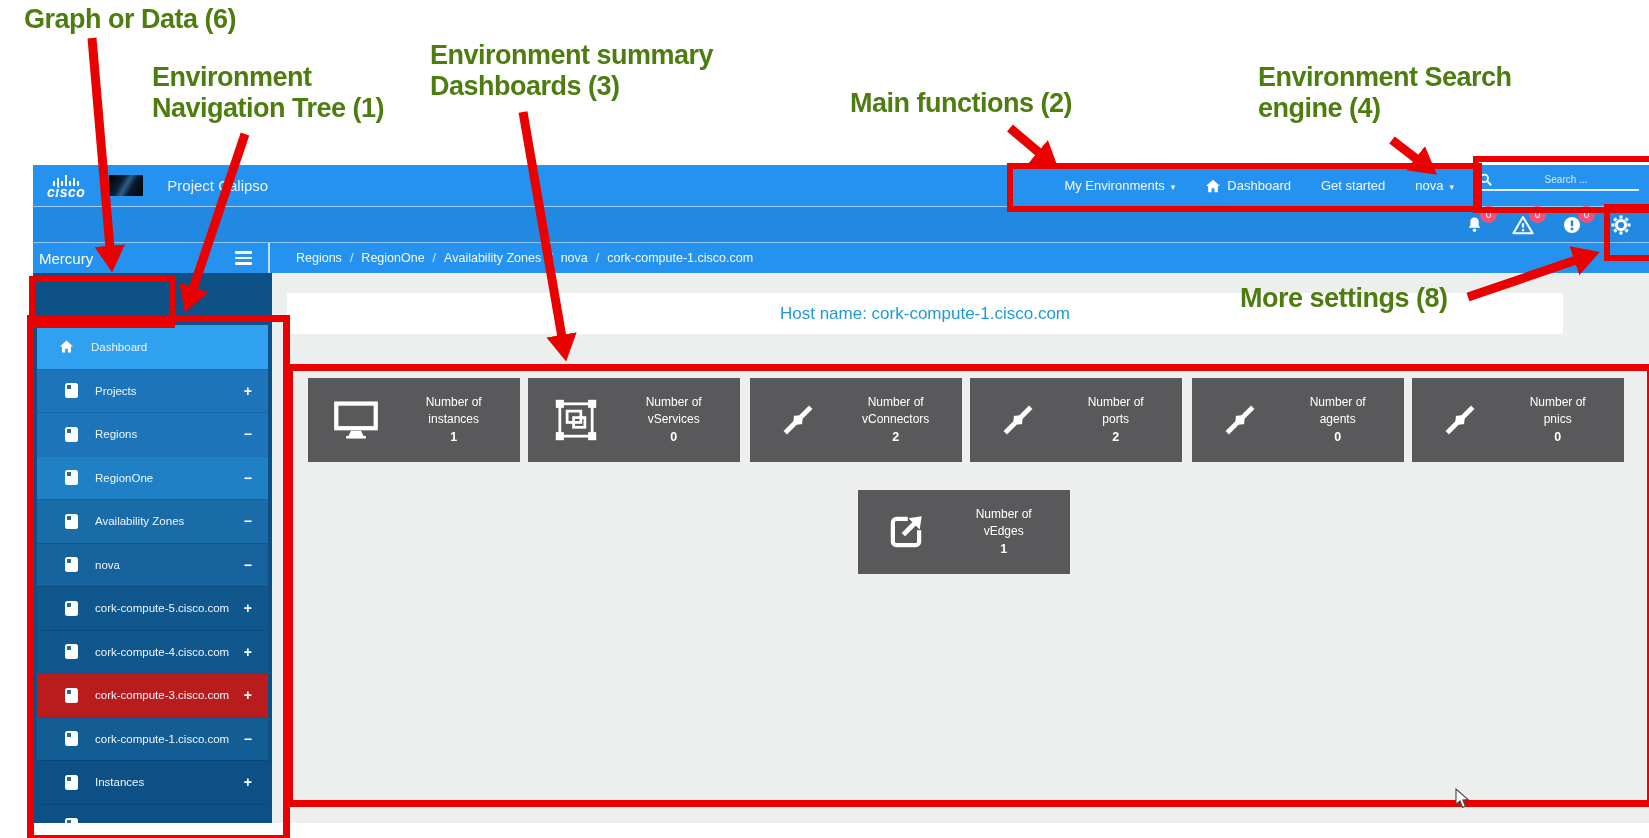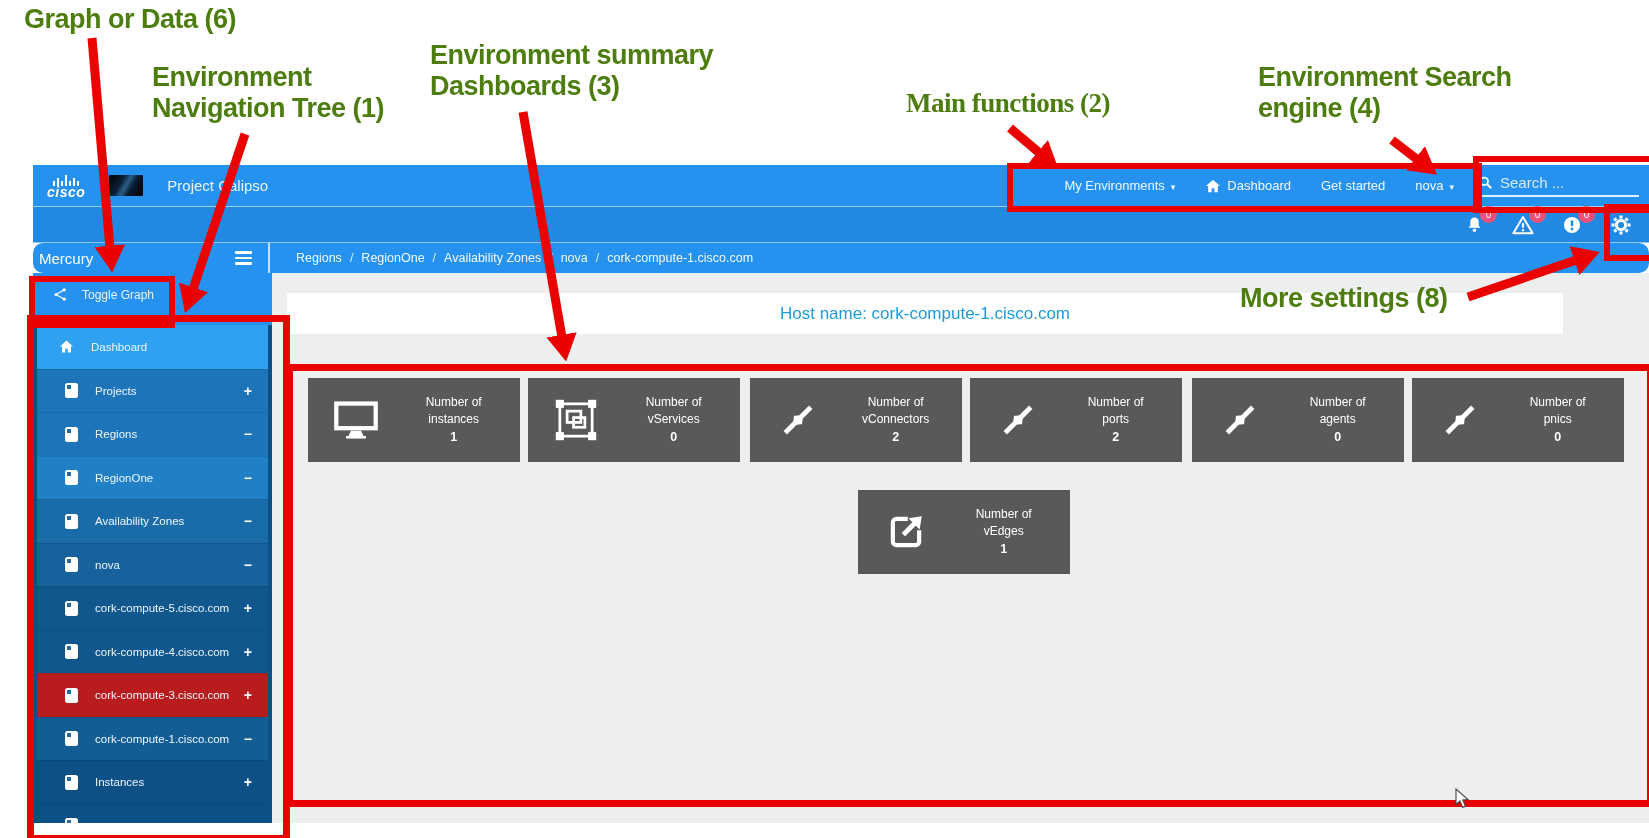--- a/index.html
+++ b/index.html
@@ -4,38 +4,38 @@
 <style>
   html,body{margin:0;padding:0;}
   body{width:1649px;height:838px;position:relative;overflow:hidden;background:#ffffff;
        font-family:"Liberation Sans",sans-serif;}
 
   
   .bar1{position:absolute;left:33px;top:165px;width:1616px;height:41px;background:#2592f0;
         border-bottom:1px solid rgba(255,255,255,.55);}
   .bar2{position:absolute;left:33px;top:207px;width:1616px;height:35px;background:#2189e2;
         border-bottom:1px solid rgba(255,255,255,.5);}
-  .bar3{position:absolute;left:33px;top:243px;width:1616px;height:30px;background:#2592f0;display:flex;border-radius:10px;}
+  .bar3{position:absolute;left:33px;top:243px;width:1616px;height:30px;background:#2592f0;display:flex;}
 
   .brand-cluster{position:absolute;left:14px;top:0;height:100%;display:flex;align-items:center;gap:24px;}
   .cisco-logo{display:flex;flex-direction:column;align-items:center;color:#fff;}
   .cisco-bars{display:flex;align-items:flex-end;gap:2px;height:12px;margin-bottom:1px;}
   .cisco-bars i{display:block;width:2px;background:#fff;}
   .cisco-word{font-size:14px;font-weight:bold;letter-spacing:.5px;line-height:10px;font-style:italic;}
   .calipso-img{width:34px;height:21px;border-radius:1px;
       background:linear-gradient(120deg,#05070e 10%,#0b2038 35%,#2b5e86 50%,#0a1c30 65%,#04060c 90%);}
   .app-title{color:#eaf4fd;font-size:15px;}
 
   .top-nav{position:absolute;right:195px;top:0;height:100%;display:flex;align-items:center;gap:30px;}
   .nav-item{color:#f2f8ff;font-size:13px;display:flex;align-items:center;gap:6px;cursor:default;white-space:nowrap;}
   .caret{font-size:9px;position:relative;top:1px;}
   .search-cluster{position:absolute;right:10px;top:8px;width:160px;display:flex;align-items:center;gap:6px;
         border-bottom:2px solid rgba(255,255,255,.85);padding-bottom:3px;}
-  .search-cluster input{background:transparent;border:none;outline:none;color:#fff;font-size:15px;width:132px;
-        font-family:"Liberation Sans",sans-serif;}
+  .search-cluster input{background:transparent;border:none;outline:none;color:#fff;font-size:10px;width:132px;
+        font-family:"Liberation Sans",sans-serif;text-align:center;}
   .search-cluster input::placeholder{color:rgba(255,255,255,.8);}
 
   .notif-cluster{position:absolute;right:16px;top:0;height:100%;display:flex;align-items:center;gap:25px;}
   .notif{position:relative;width:24px;height:24px;display:flex;align-items:center;justify-content:center;}
   .badge{position:absolute;top:-7px;right:-11px;width:17px;height:17px;border-radius:50%;background:#f0517b;
         color:#fff;font-size:10px;display:flex;align-items:center;justify-content:center;}
 
   .mercury{width:237px;height:100%;border-right:2px solid rgba(255,255,255,.7);display:flex;align-items:center;
         box-sizing:border-box;padding:0 16px 0 6px;justify-content:space-between;}
   .mercury-title{color:#fff;font-size:15px;}
@@ -185,34 +185,20 @@
     <span class="crumb-sep">/</span>
     <span>Availability Zones</span>
     <span class="crumb-sep">/</span>
     <span>nova</span>
     <span class="crumb-sep">/</span>
     <span>cork-compute-1.cisco.com</span>
   </div>
 </div>
 
 <div class="sidebar">
-  <div class="toggle-strip">
-    <div class="toggle-btn">
-      <span style="display:flex;">
-        <svg width="15" height="15" viewBox="0 0 24 24">
-            <circle cx="18" cy="4.5" r="2.6" fill="#fff"></circle>
-            <circle cx="5" cy="12" r="2.6" fill="#fff"></circle>
-            <circle cx="18" cy="19.5" r="2.6" fill="#fff"></circle>
-            <line x1="6.8" y1="10.9" x2="16.2" y2="5.5" stroke="#fff" stroke-width="1.8"></line>
-            <line x1="6.8" y1="13.1" x2="16.2" y2="18.5" stroke="#fff" stroke-width="1.8"></line>
-          </svg>
-      </span>
-      <span>Toggle Graph</span>
-    </div>
-  </div>
 
   <div class="tree">
     <div class="trow ind0" style="background:#30a0f0;border-top:none;">
       <span style="display:flex;">
         <svg width="15" height="13" viewBox="0 0 24 22">
             <path d="M12 1l11 10h-3.4v10h-5.4v-6.4H9.8V21H4.4V11H1z" fill="#fff"></path>
           </svg>
       </span>
       <span class="tlabel">Dashboard</span>
     </div>
@@ -433,20 +419,20 @@
   <line x1="1010" y1="128" x2="1049" y2="161" stroke="#eb0000" stroke-width="9" marker-end="url(#ah)"></line>
   <line x1="1392" y1="140" x2="1427" y2="167" stroke="#eb0000" stroke-width="9" marker-end="url(#ah)"></line>
   <line x1="1468" y1="297" x2="1588" y2="256" stroke="#eb0000" stroke-width="9" marker-end="url(#ah)"></line>
 </svg>
 
 <div class="ann-label" style="left:24px;top:4px;">Graph or Data (6)</div>
 <div class="ann-label" style="left:152px;top:62px;">Environment
 Navigation Tree (1)</div>
 <div class="ann-label" style="left:430px;top:40px;">Environment summary
 Dashboards (3)</div>
-<div class="ann-label" style="left:906px;top:88px;font-family:Liberation Serif, serif;">Main functions (2)</div>
+<div class="ann-label" style="left:850px;top:88px;">Main functions (2)</div>
 <div class="ann-label" style="left:1258px;top:62px;">Environment Search
 engine (4)</div>
 <div class="ann-label" style="left:1240px;top:283px;">More settings (8)</div>
 
 <svg id="cursor" style="left:1455px;top:788px;" width="15" height="21" viewBox="0 0 15 21">
   <path d="M1 1 L1 16.5 L5 13 L7.6 19.5 L10.4 18.3 L7.8 12 L13 11.6 Z" fill="#fff" stroke="#444" stroke-width="1.1"></path>
 </svg>
 
 </body></html>

